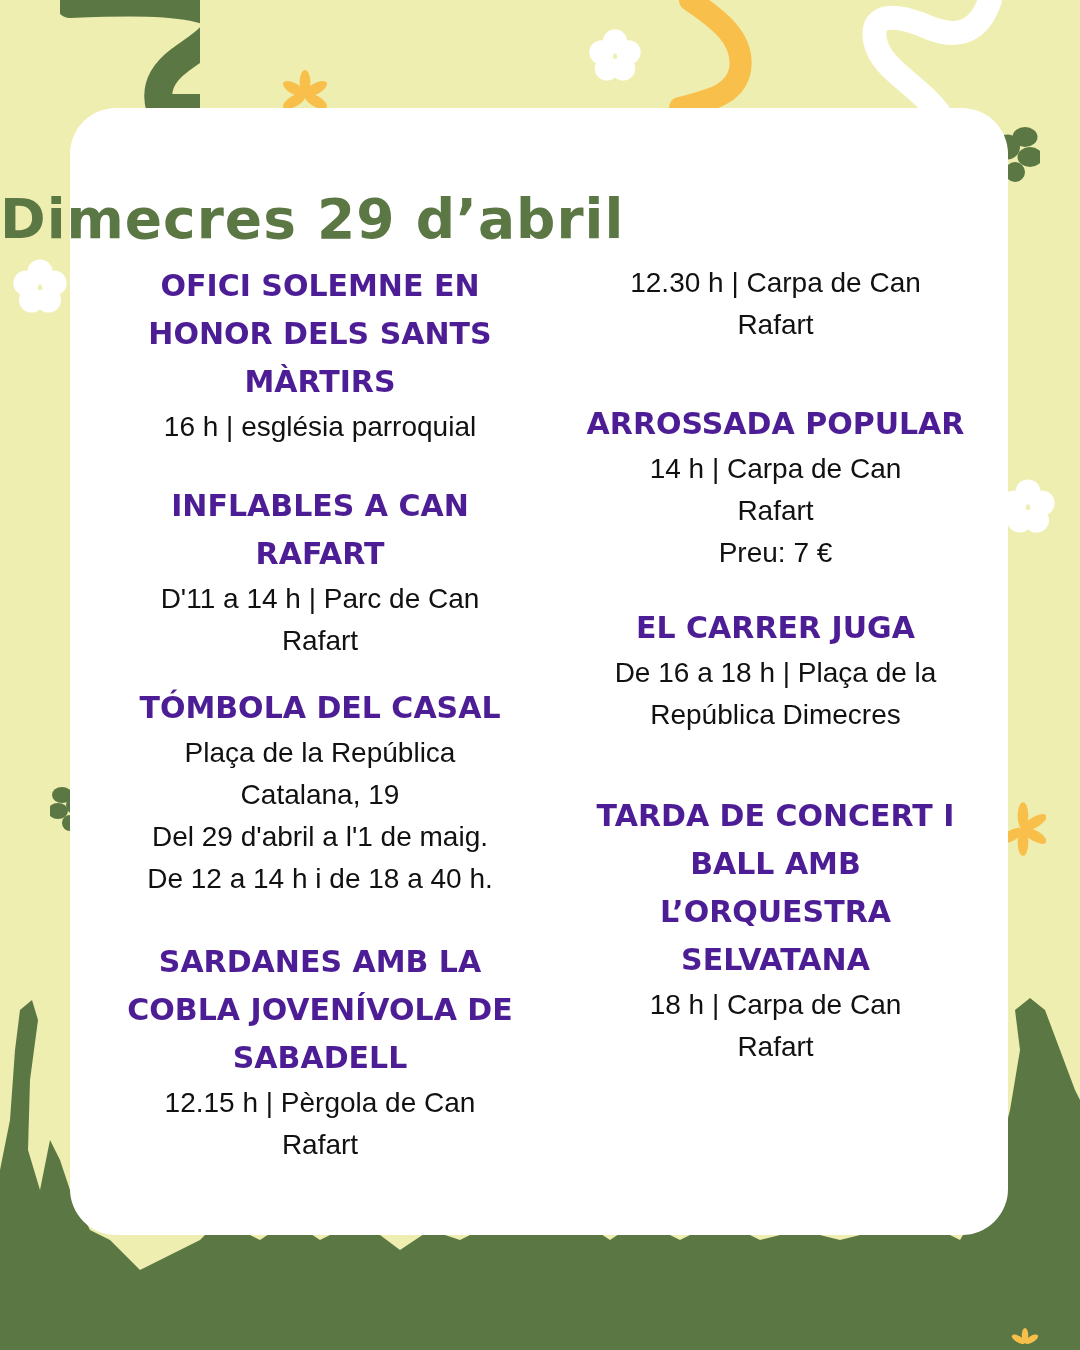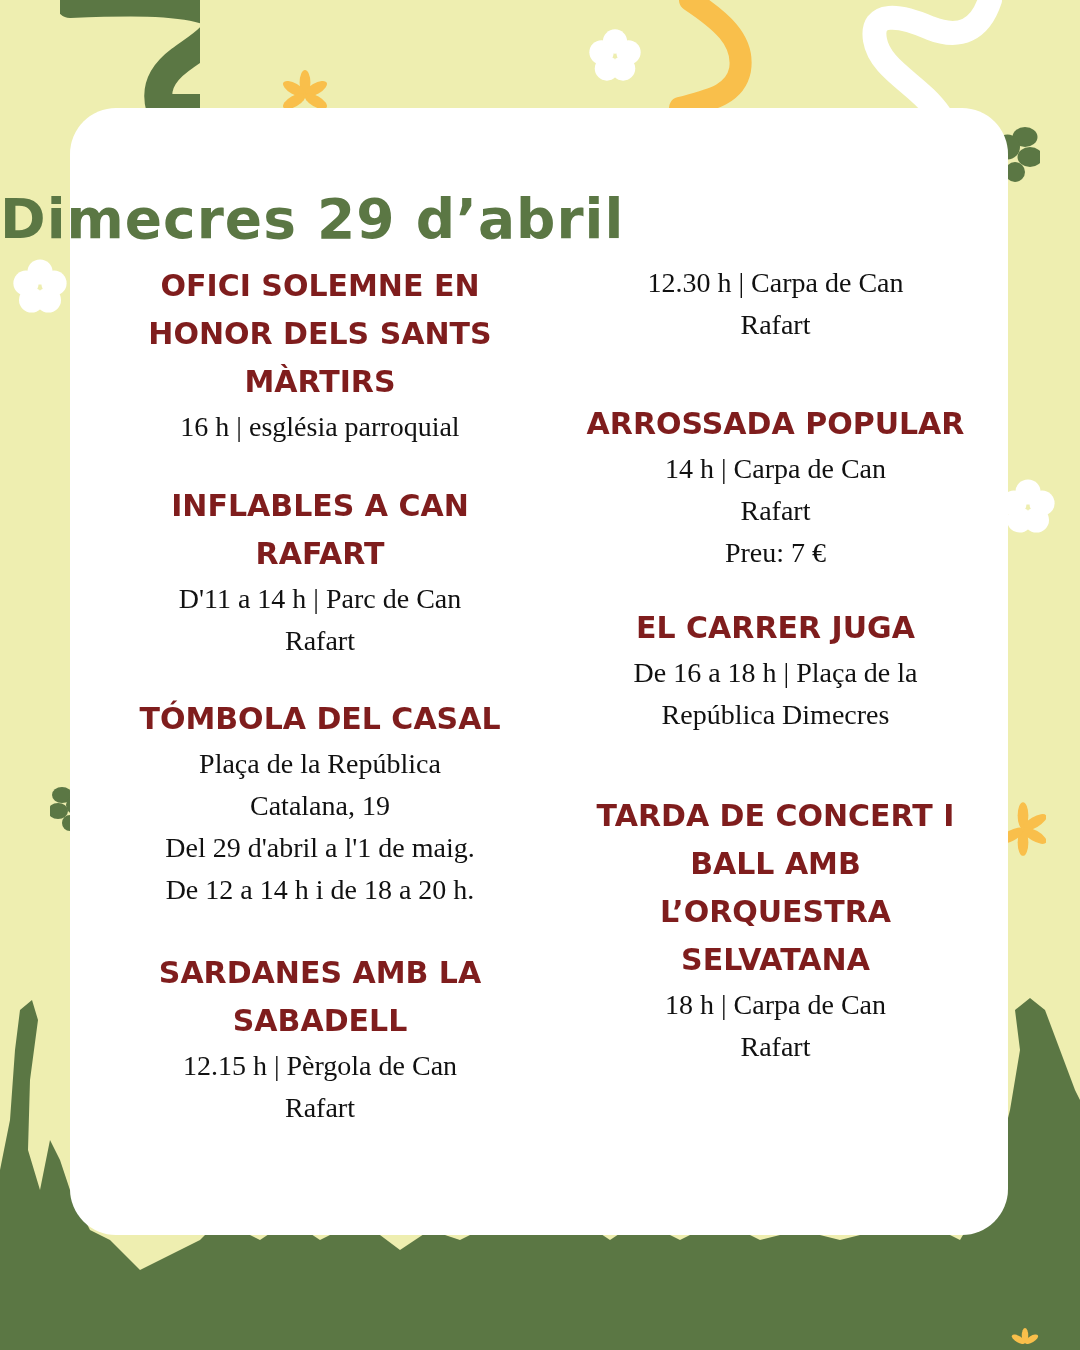--- a/index.html
+++ b/index.html
@@ -4,22 +4,22 @@
 <style>
   html, body { margin:0; padding:0; }
   body { width:1080px; height:1350px; position:relative; overflow:hidden; background:#EEEEB0; font-family:"Liberation Sans", sans-serif; }
   .deco { position:absolute; }
   .card { position:absolute; left:70px; top:108px; width:938px; height:1127px; background:#ffffff; border-radius:46px; z-index:5; }
   .title { position:absolute; left:0; right:0; top:150px; text-align:left; font-family:"DejaVu Sans", sans-serif; font-weight:bold; font-size:55px; color:#5B7744; letter-spacing:1px; z-index:6; }
   .col { position:absolute; top:262px; z-index:6; text-align:center; }
   .col.left { left:110px; width:420px; }
   .col.right { left:568px; width:415px; }
   .event { margin-bottom:0; }
-  .ev-title { font-family:"DejaVu Sans", sans-serif; font-weight:bold; font-size:30px; line-height:48px; color:#7f1d1d; text-transform:uppercase; }
-  .ev-line { font-family:Liberation Serif, serif; font-size:28px; line-height:42px; color:#111; }
+  .ev-title { font-family:"DejaVu Sans", sans-serif; font-weight:bold; font-size:30px; line-height:48px; color:#4c1d95; text-transform:uppercase; }
+  .ev-line { font-family:Liberation Sans, sans-serif; font-size:28px; line-height:42px; color:#111; }
   .crowd { position:absolute; left:0; bottom:0; width:1080px; height:360px; z-index:4; }
 </style>
 </head>
 <body>
 
 <svg class="deco" style="left:60px;top:0;z-index:1" width="140" height="120" viewBox="0 0 140 120">
   <path d="M10 4 C60 2 120 0 150 12 C170 30 140 45 120 60 C100 75 95 90 100 108 L160 108" stroke="#5B7744" stroke-width="28" fill="none" stroke-linecap="round"></path>
 </svg>
 <svg class="deco" style="left:660px;top:0;z-index:1" width="110" height="110" viewBox="0 0 110 110">
   <path d="M30 0 C60 20 85 40 80 70 C75 95 50 100 20 108" stroke="#F9BF4B" stroke-width="22" fill="none" stroke-linecap="round"></path>
@@ -111,40 +111,41 @@
 
 <div class="col left">
   <div class="event" style="margin-bottom:34px">
     <div class="ev-title">
       <div>OFICI SOLEMNE EN</div>
       <div>HONOR DELS SANTS</div>
       <div>MÀRTIRS</div>
     </div>
     <div class="ev-line">16 h | església parroquial</div>
   </div>
-  <div class="event" style="margin-bottom:33px">
+  <div class="event" style="margin-bottom:22px">
     <div class="ev-title">
       <div>INFLABLES A CAN</div>
       <div>RAFART</div>
     </div>
     <div class="ev-line">D'11 a 14 h | Parc de Can</div>
     <div class="ev-line">Rafart</div>
   </div>
   <div class="event" style="margin-bottom:38px">
     <div class="ev-title">
       <div>TÓMBOLA DEL CASAL</div>
     </div>
     <div class="ev-line">Plaça de la República</div>
     <div class="ev-line">Catalana, 19</div>
     <div class="ev-line">Del 29 d'abril a l'1 de maig.</div>
-    <div class="ev-line">De 12 a 14 h i de 18 a 20 h.</div>
+    <div class="ev-line">De 12 a 14 h i de 18 a 40 h.</div>
   </div>
   <div class="event">
     <div class="ev-title">
       <div>SARDANES AMB LA</div>
+      <div>COBLA JOVENÍVOLA DE</div>
       <div>SABADELL</div>
     </div>
     <div class="ev-line">12.15 h | Pèrgola de Can</div>
     <div class="ev-line">Rafart</div>
   </div>
 </div>
 
 <div class="col right">
   <div class="event" style="margin-bottom:54px">
     <div class="ev-line">12.30 h | Carpa de Can</div>

